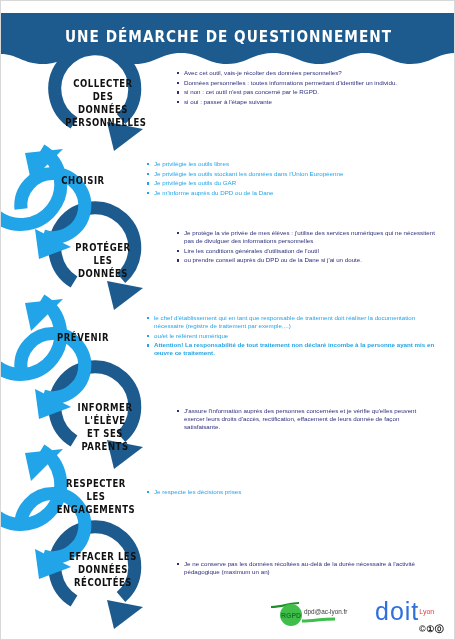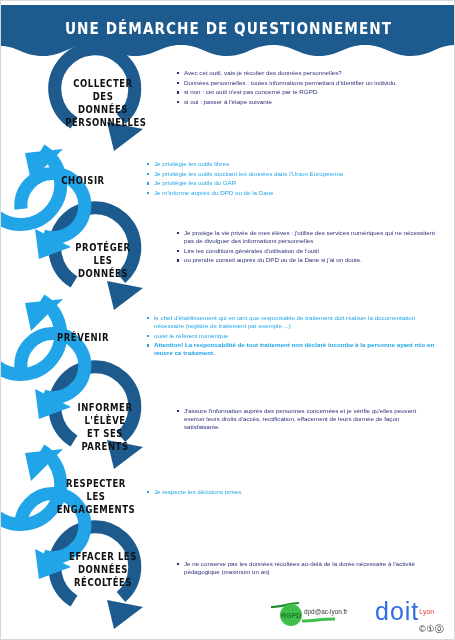--- a/index.html
+++ b/index.html
@@ -17,21 +17,21 @@
     overflow: hidden;
     background: #ffffff;
     border: 1px solid #d8d8d8;
     box-sizing: border-box;
   }
 
   
   .banner {
     position: absolute;
     left: 0;
-    top: 4px;
+    top: 12px;
     width: 455px;
     height: 58px;
   }
   .banner svg { display: block; }
   .banner-title {
     position: absolute;
     left: 0;
     top: 14px;
     width: 455px;
     text-align: center;
@@ -130,20 +130,21 @@
     letter-spacing: 0;
   }
   .cc-badges {
     position: absolute;
     left: 418px;
     top: 624px;
     font-size: 9px;
     color: #222222;
     letter-spacing: 0.5px;
     line-height: 9px;
+    font-weight: bold;
   }
 </style>
 </head>
 <body>
 
 <div id="poster">
 
   <div class="banner">
     <svg width="455" height="58" viewBox="0 0 455 58">
       <path d="M0,0 H455 V40

